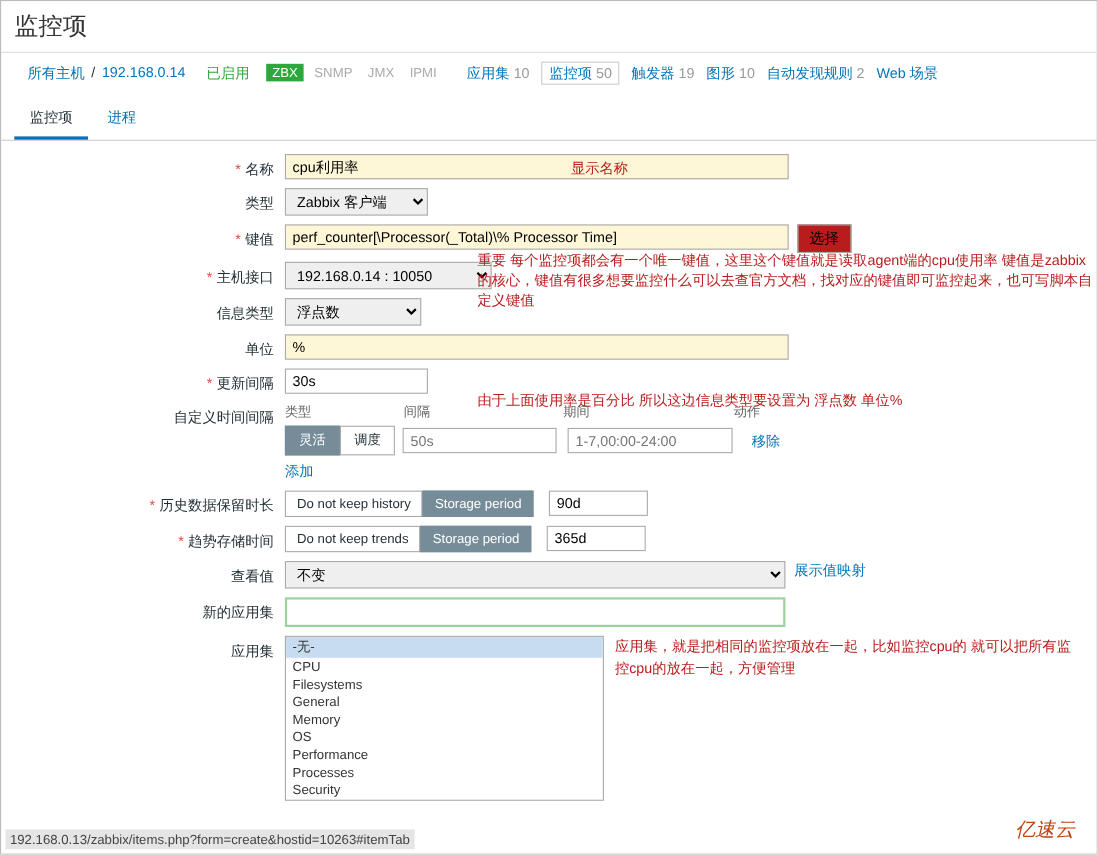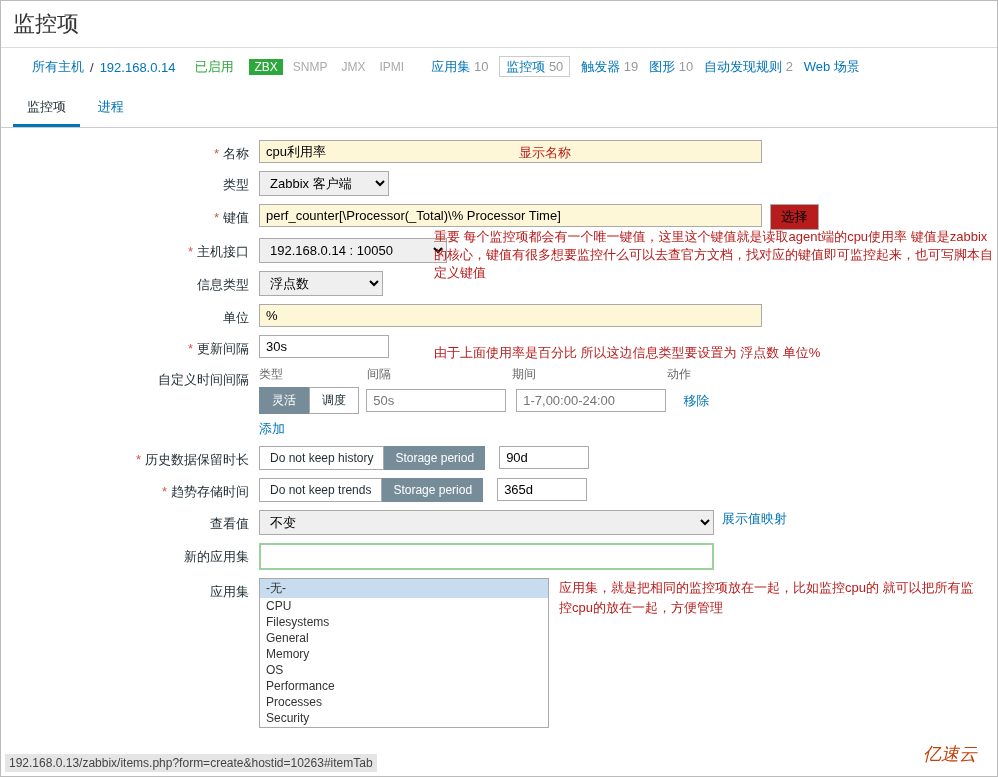--- a/index.html
+++ b/index.html
@@ -1,36 +1,36 @@
 <!DOCTYPE html>
 <html><head>
 <meta charset="utf-8">
 <style>
 * { box-sizing: border-box; margin: 0; padding: 0; }
 body { font-family: Arial, "Microsoft YaHei", sans-serif; font-size: 13px; color: #1f2c33; background: #fff; width: 998px; }
 .page-title { font-size: 22px; font-weight: 400; padding: 8px 12px; border-bottom: 1px solid #ddd; color: #333; }
-.breadcrumb-bar { padding: 10px 0; font-size: 13px; color: #0275b8; display: flex; align-items: center; gap: 6px; margin-left: 31px; }
+.breadcrumb-bar { padding: 10px 24px; font-size: 13px; color: #0275b8; display: flex; align-items: flex-start; gap: 6px; }
 .breadcrumb-bar a { color: #0275b8; text-decoration: none; }
 .breadcrumb-bar .sep { color: #333; }
 .badge-enabled { color: #2da83c; }
 .badge-green { background: #2da83c; color: #fff; padding: 1px 5px; font-size: 12px; }
 .badge-grey { color: #aaa; padding: 1px 4px; font-size: 12px; }
 .nav-counts { color: #0275b8; margin-left: 4px; }
 .nav-counts .cnt { color: #999; }
 .nav-counts .active { background: #fff; border: 1px solid #ccc; padding: 2px 6px; }
 .tabs { border-bottom: 1px solid #ccc; padding: 0 12px; margin-top: 4px; }
 .tab { display: inline-block; padding: 8px 14px; color: #0275b8; cursor: pointer; }
 .tab.active { border-bottom: 3px solid #0275b8; color: #1f2c33; }
 .form-area { padding: 12px 8px 0 8px; }
 .form-row { display: flex; align-items: flex-start; margin-bottom: 8px; }
 .form-label { width: 250px; text-align: right; padding-right: 10px; padding-top: 5px; color: #1f2c33; }
 .form-label .req { color: #d9534f; margin-right: 4px; }
 .form-field { flex: 1; display: flex; align-items: flex-start; gap: 8px; position: relative; }
 input[type=text], select { font-size: 13px; padding: 3px 6px; border: 1px solid #aaa; }
-.w-wide { width: 503px; }
+.w-wide { width: 458px; }
 .w-med { width: 130px; }
 .hl-yellow { background: #fdf6d7; border: 1px solid #e4d88f; }
 .hl-green { background: #fff; border: 2px solid #9cd09c; width: 455px; padding: 4px; }
 .btn { padding: 3px 10px; border: 1px solid #aaa; background: #b91c1c; cursor: pointer; }
 .ann-red { color: #b91c1c; font-size: 13px; position: absolute; }
 .interval-header { display: flex; gap: 0; color: #666; font-size: 12px; margin-bottom: 4px; }
 .interval-header span { display: inline-block; }
 .ih1 { width: 108px; } .ih2 { width: 145px; } .ih3 { width: 155px; } .ih4 { width: 50px; }
 .interval-row { display: flex; align-items: center; gap: 0; margin-bottom: 6px; }
 .tab-btn { display: inline-block; padding: 4px 12px; border: 1px solid #aaa; cursor: pointer; font-size: 12px; }
@@ -128,21 +128,21 @@
       <div class="form-label"><span>单位</span></div>
       <div class="form-field">
         <input type="text" class="w-wide hl-yellow" value="%" style="">
       </div>
     </div>
 
     <div class="form-row">
       <div class="form-label"><span class="req">*</span><span>更新间隔</span></div>
       <div class="form-field">
         <input type="text" style="width: 130px;" value="30s">
-        <span class="ann-red" style="left:175px;top:9px">由于上面使用率是百分比 所以这边信息类型要设置为 浮点数 单位%</span>
+        <span class="ann-red" style="left:175px;top:20px">由于上面使用率是百分比 所以这边信息类型要设置为 浮点数 单位%</span>
       </div>
     </div>
 
     <div class="form-row">
       <div class="form-label"><span>自定义时间间隔</span></div>
       <div class="form-field" style="display:block">
         <div class="interval-header">
           <span class="ih1">类型</span>
           <span class="ih2">间隔</span>
           <span class="ih3">期间</span>

